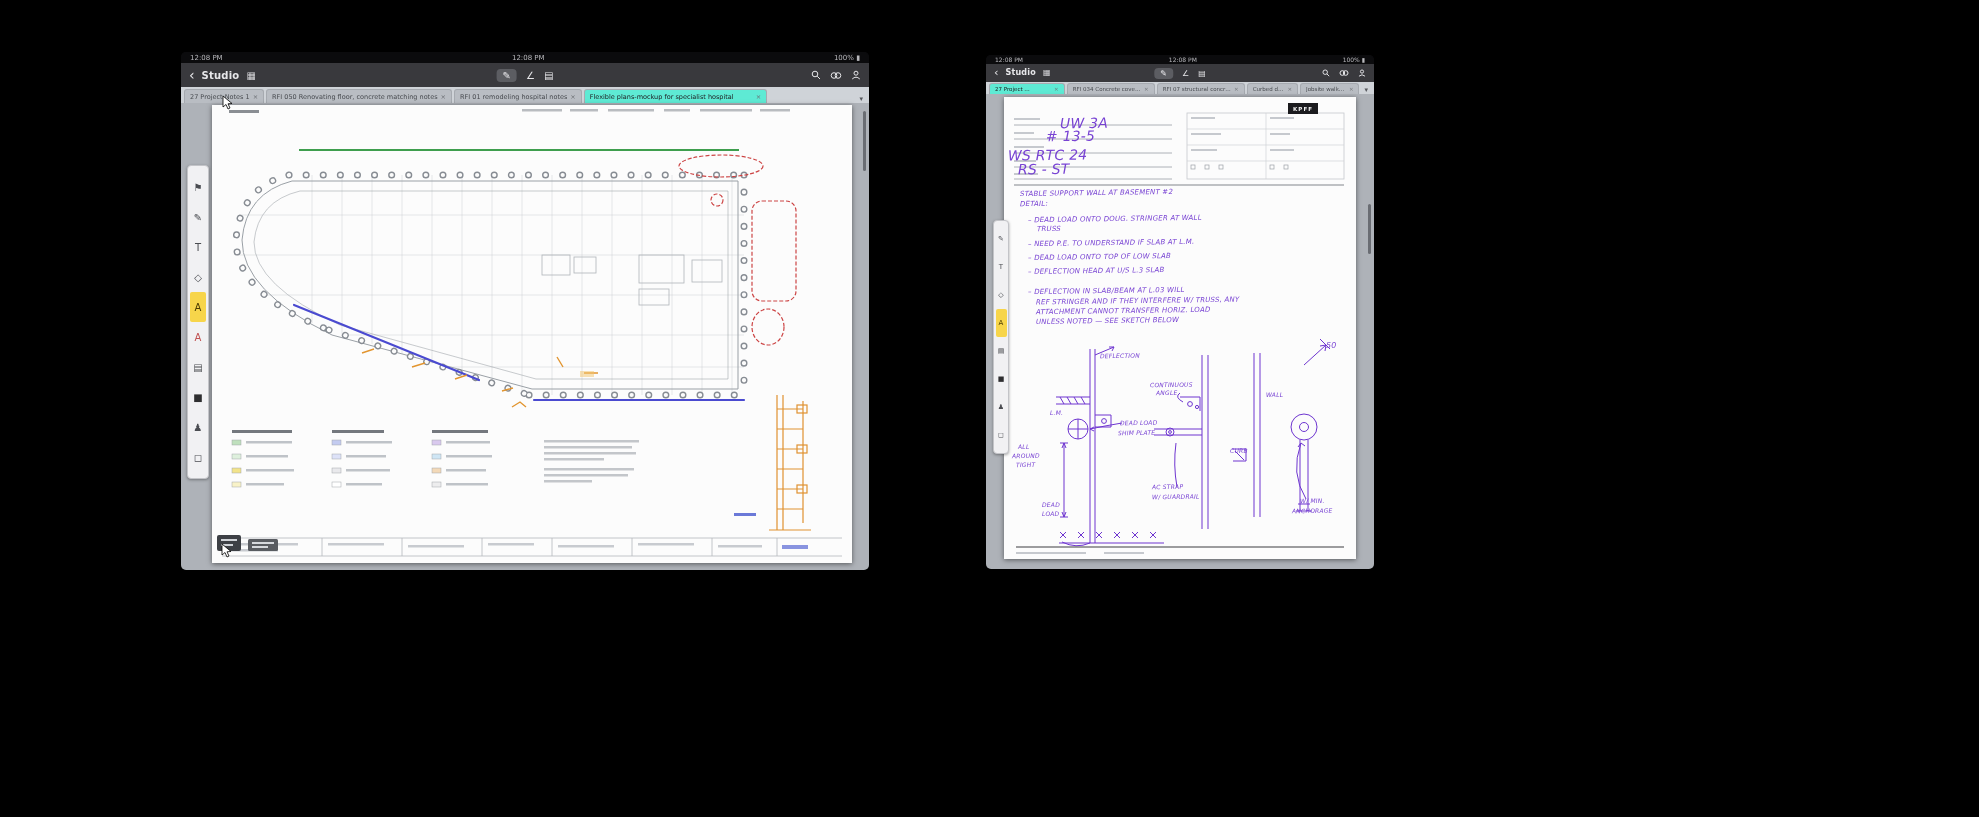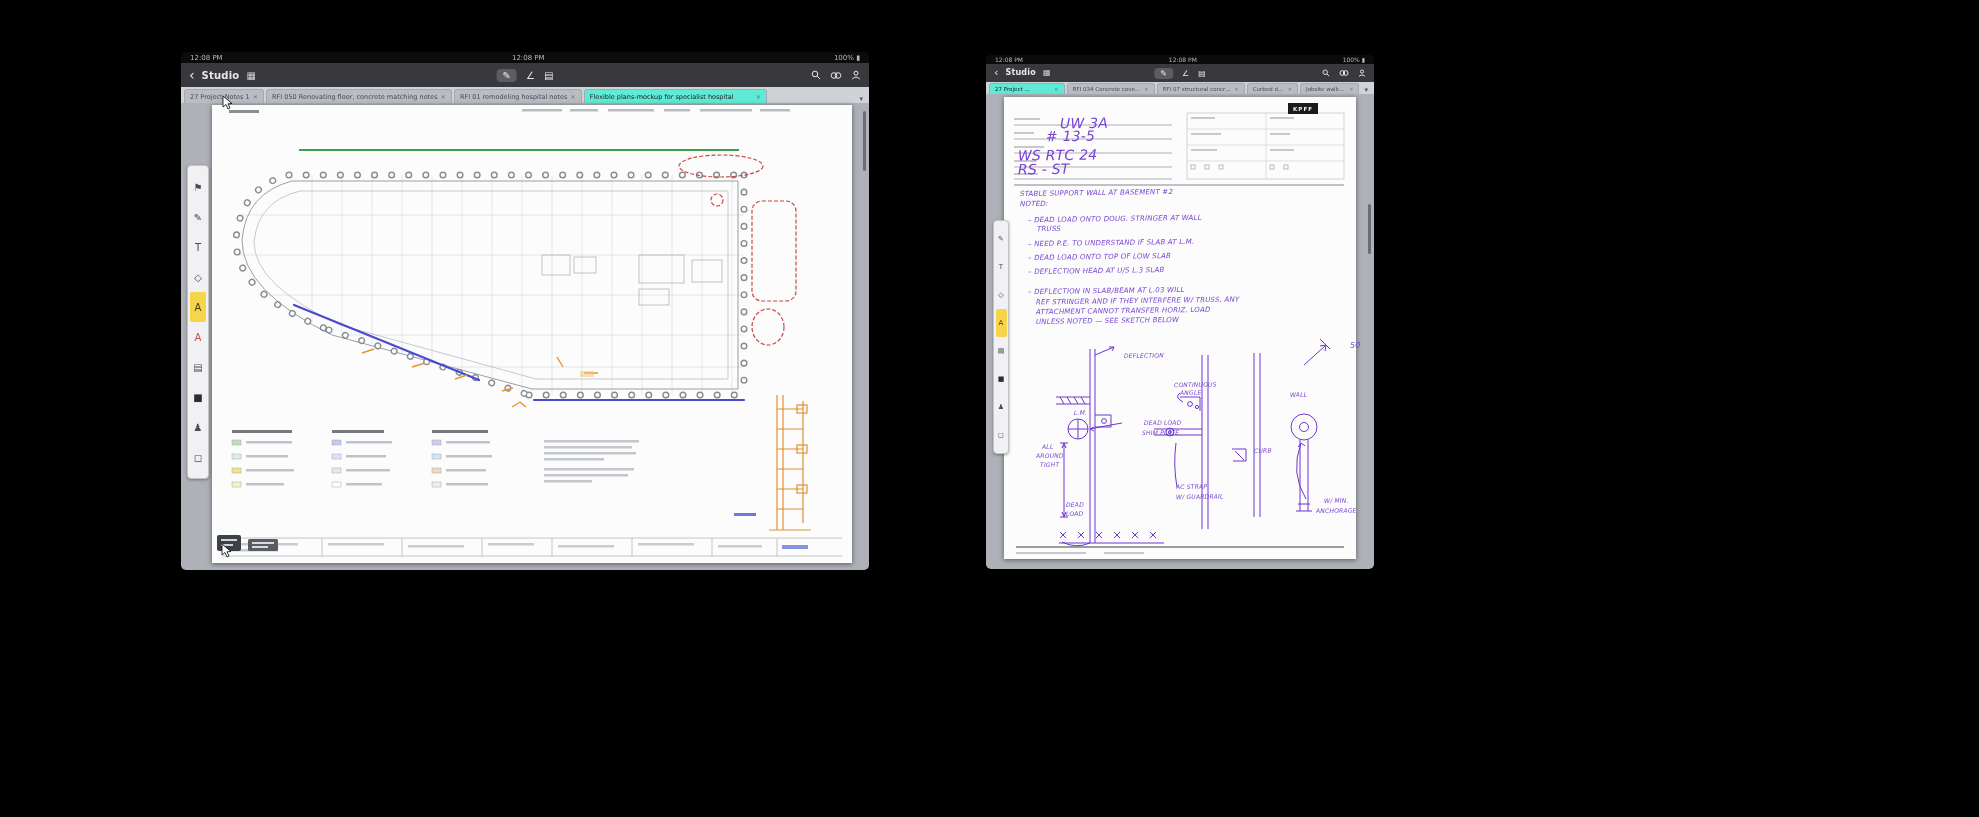--- a/index.html
+++ b/index.html
@@ -65,21 +65,21 @@
   #dev-left .tool{width:16px;height:30px;font-size:10px;}
   #dev-right .tool{width:11px;height:28px;font-size:7px;}
 
   .scrollbar{position:absolute;width:3px;background:#6a6d73;border-radius:2px;}
 
   
   .ink-layer{position:absolute;inset:0;}
   .ink-text{position:absolute;color:#6e35d0;font-style:italic;
             font-size:7px;letter-spacing:.2px;white-space:nowrap;
             transform:rotate(-0.8deg);opacity:.92;}
-  .ink-label{font-size:6px;padding-left:24px;}
+  .ink-label{font-size:6px;}
   .ink-field{font-size:14px;}
   .logo{position:absolute;left:284px;top:6px;width:30px;height:11px;
         background:#1b1b1e;color:#f2f2f2;font-size:5.5px;font-weight:bold;
         display:flex;align-items:center;justify-content:center;letter-spacing:1px;}
 
   .cursor{position:absolute;z-index:50;}
 </style>
 </head>
 <body>
 
@@ -483,31 +483,31 @@
         </svg>
 
         <div class="logo">KPFF</div>
 
         <div class="ink-layer">
 
             <div class="ink-text ink-field" style="left:56px;top:18px">UW 3A</div>
 
             <div class="ink-text ink-field" style="left:42px;top:31px"># 13-5</div>
 
-            <div class="ink-text ink-field" style="left:14px;top:50px">WS RTC 24</div>
+            <div class="ink-text ink-field" style="left:4px;top:50px">WS RTC 24</div>
 
             <div class="ink-text ink-field" style="left:14px;top:64px">RS - ST</div>
 
         </div>
 
         <div class="ink-layer">
 
             <div class="ink-text" style="left:16px;top:92px">STABLE SUPPORT WALL AT BASEMENT #2</div>
 
-            <div class="ink-text" style="left:16px;top:103px">NOTED:</div>
+            <div class="ink-text" style="left:16px;top:103px">DETAIL:</div>
 
             <div class="ink-text" style="left:24px;top:118px">– DEAD LOAD ONTO DOUG. STRINGER AT WALL</div>
 
             <div class="ink-text" style="left:33px;top:128px">TRUSS</div>
 
             <div class="ink-text" style="left:24px;top:142px">– NEED P.E. TO UNDERSTAND IF SLAB AT L.M.</div>
 
             <div class="ink-text" style="left:24px;top:156px">– DEAD LOAD ONTO TOP OF LOW SLAB</div>
 
             <div class="ink-text" style="left:24px;top:170px">– DEFLECTION HEAD AT U/S L.3 SLAB</div>

